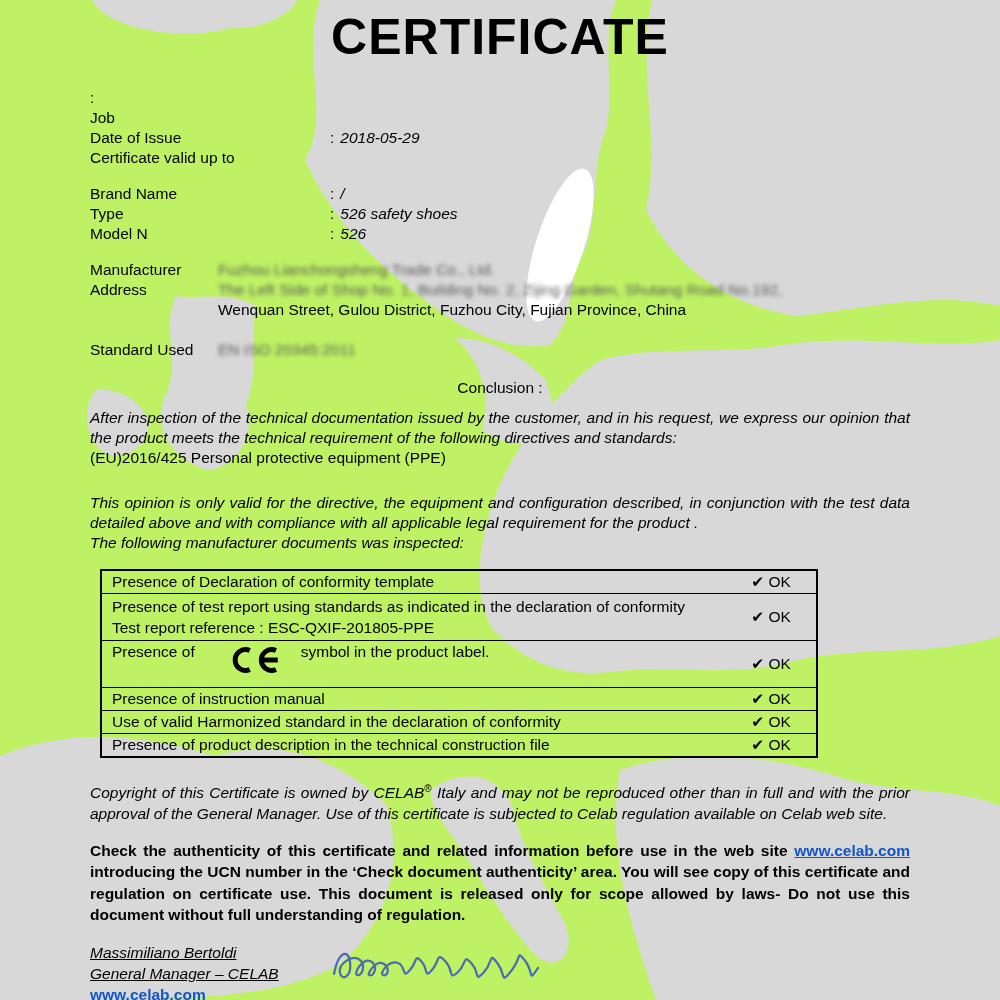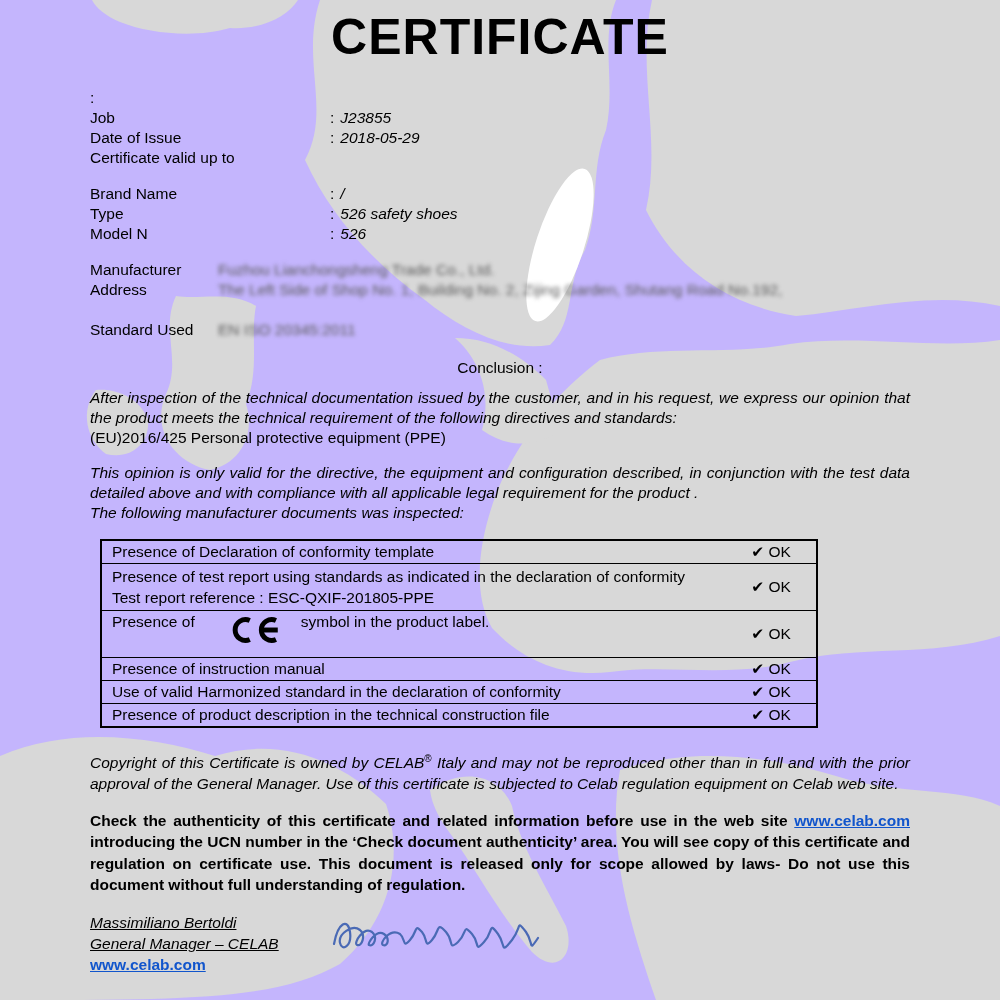--- a/index.html
+++ b/index.html
@@ -1,17 +1,17 @@
 <!DOCTYPE html>
 <html><head>
 <meta charset="utf-8">
 <style>
   html,body{margin:0;padding:0;background:#fff;}
   .page{
-    position:relative;width:1000px;height:1000px;overflow:hidden;background:#c4b5fd;
+    position:relative;width:1000px;height:1000px;overflow:hidden;background:#bef264;
     font-family:"Liberation Sans","DejaVu Sans",sans-serif;color:#000;
   }
   .map-bg{position:absolute;left:0;top:0;width:1000px;height:1000px;z-index:0;}
   .content{position:relative;z-index:1;padding:4px 90px 0 90px;}
 
   .title{
     font-size:50px;font-weight:bold;text-align:center;letter-spacing:1px;
     margin:4px 0 22px 0;
   }
 
@@ -21,21 +21,21 @@
   .frow.narrow .lbl{width:128px;}
   .frow .val{flex:1;}
   .colon{margin-right:6px;}
   .it{font-style:italic;}
   .blurred{filter:blur(2.3px);color:#5a5a5a;}
   .addr-cont{margin-left:128px;font-size:15.5px;line-height:20px;}
 
   .concl{font-size:15.5px;line-height:20px;}
   .concl .head{margin:18px 0 10px 0;text-align:center;}
   .concl p{margin:0;text-align:justify;}
-  .concl .sp{margin-top:15px;}
+  .concl .sp{margin-top:25px;}
 
   table.chk{
     border-collapse:collapse;margin:16px 0 0 10px;width:718px;
     font-size:15.5px;border:2px solid #000;
   }
   table.chk td{border-top:1.3px solid #000;border-bottom:1.3px solid #000;padding:2px 10px;vertical-align:middle;}
   table.chk td.ok{width:86px;text-align:center;padding:2px 2px;white-space:nowrap;}
   .ce-row{display:flex;align-items:flex-start;min-height:42px;}
   .ce-svg{margin:2px 16px 2px 34px;flex:none;}
   .r2 div{line-height:21px;}
@@ -76,21 +76,20 @@
   <div class="content">
 
     <h1 class="title">CERTIFICATE</h1>
 
     <div class="grp">
       <div class="frow">
         <span class="val"><span class="colon">:</span><span class="it"></span></span>
       </div>
       <div class="frow">
         <span class="lbl">Job</span>
-        <span class="val"><span class="colon">:</span><span class="it">J23855</span></span>
       </div>
       <div class="frow">
         <span class="lbl">Date of Issue</span>
         <span class="val"><span class="colon">:</span><span class="it">2018-05-29</span></span>
       </div>
       <div class="frow">
         <span class="lbl">Certificate valid up to</span>
       </div>
     </div>
 
@@ -111,20 +110,21 @@
 
     <div class="grp">
       <div class="frow narrow">
         <span class="lbl">Manufacturer</span>
         <span class="val blurred">Fuzhou Lianchongsheng Trade Co., Ltd.</span>
       </div>
       <div class="frow narrow">
         <span class="lbl">Address</span>
         <span class="val blurred">The Left Side of Shop No. 1, Building No. 2, Zijing Garden, Shutang Road No.192,</span>
       </div>
+      <div class="addr-cont">Wenquan Street, Gulou District, Fuzhou City, Fujian Province, China</div>
     </div>
 
     <div class="grp" style="margin-top:20px;">
       <div class="frow narrow">
         <span class="lbl">Standard Used</span>
         <span class="val blurred">EN ISO 20345:2011</span>
       </div>
     </div>
 
     <div class="concl">
@@ -170,21 +170,21 @@
           <td>Use of valid Harmonized standard in the declaration of conformity</td>
           <td class="ok">✔ OK</td>
         </tr>
         <tr>
           <td>Presence of product description in the technical construction file</td>
           <td class="ok">✔ OK</td>
         </tr>
       </tbody>
     </table>
 
-    <p class="copyright"><span>Copyright of this Certificate is owned by CELAB</span><sup class="sup-reg">®</sup><span>  Italy and may not be reproduced other than in full and with the prior approval of the General Manager. Use of this certificate is subjected to Celab regulation equipment on Celab web site.</span></p>
+    <p class="copyright"><span>Copyright of this Certificate is owned by CELAB</span><sup class="sup-reg">®</sup><span>  Italy and may not be reproduced other than in full and with the prior approval of the General Manager. Use of this certificate is subjected to Celab regulation available on Celab web site.</span></p>
 
     <p class="authenticity"><span>Check the authenticity of this certificate and related information before use in the web site </span><a class="blue-link" href="#">www.celab.com</a><span> introducing the UCN number in the ‘Check document authenticity’ area. You will see copy of this certificate and regulation on certificate use. This document is released only for scope allowed by laws- Do not use this document without full understanding of regulation.</span></p>
 
     <div class="sig-block">
       <div class="nm">Massimiliano Bertoldi</div>
       <div class="tt">General Manager – CELAB</div>
       <a class="blue-link ws" href="#">www.celab.com</a>
       <svg class="sig-scribble" width="215" height="62" viewBox="0 0 215 62" aria-hidden="true">
         <path d="M6,42 C10,20 20,16 22,30 C24,44 14,50 12,41 C10,32 24,22 32,28 C38,33 34,45 29,43 C25,41 36,24 44,30 C50,35 46,45 41,43 C39,42 48,27 56,32 C62,36 60,45 55,43 C51,41 62,26 72,32 C78,37 74,47 82,38 C90,29 86,21 94,30 C100,37 96,47 104,38 C112,29 108,19 118,30 C126,39 120,49 130,40 C140,31 134,21 144,32 C152,41 146,51 156,40 C166,29 160,19 170,32 C178,43 172,53 184,38 C194,25 188,17 198,30 C206,41 200,51 210,36" fill="none" stroke="#4a6ab5" stroke-width="2.2" stroke-linecap="round"></path>
       </svg>

